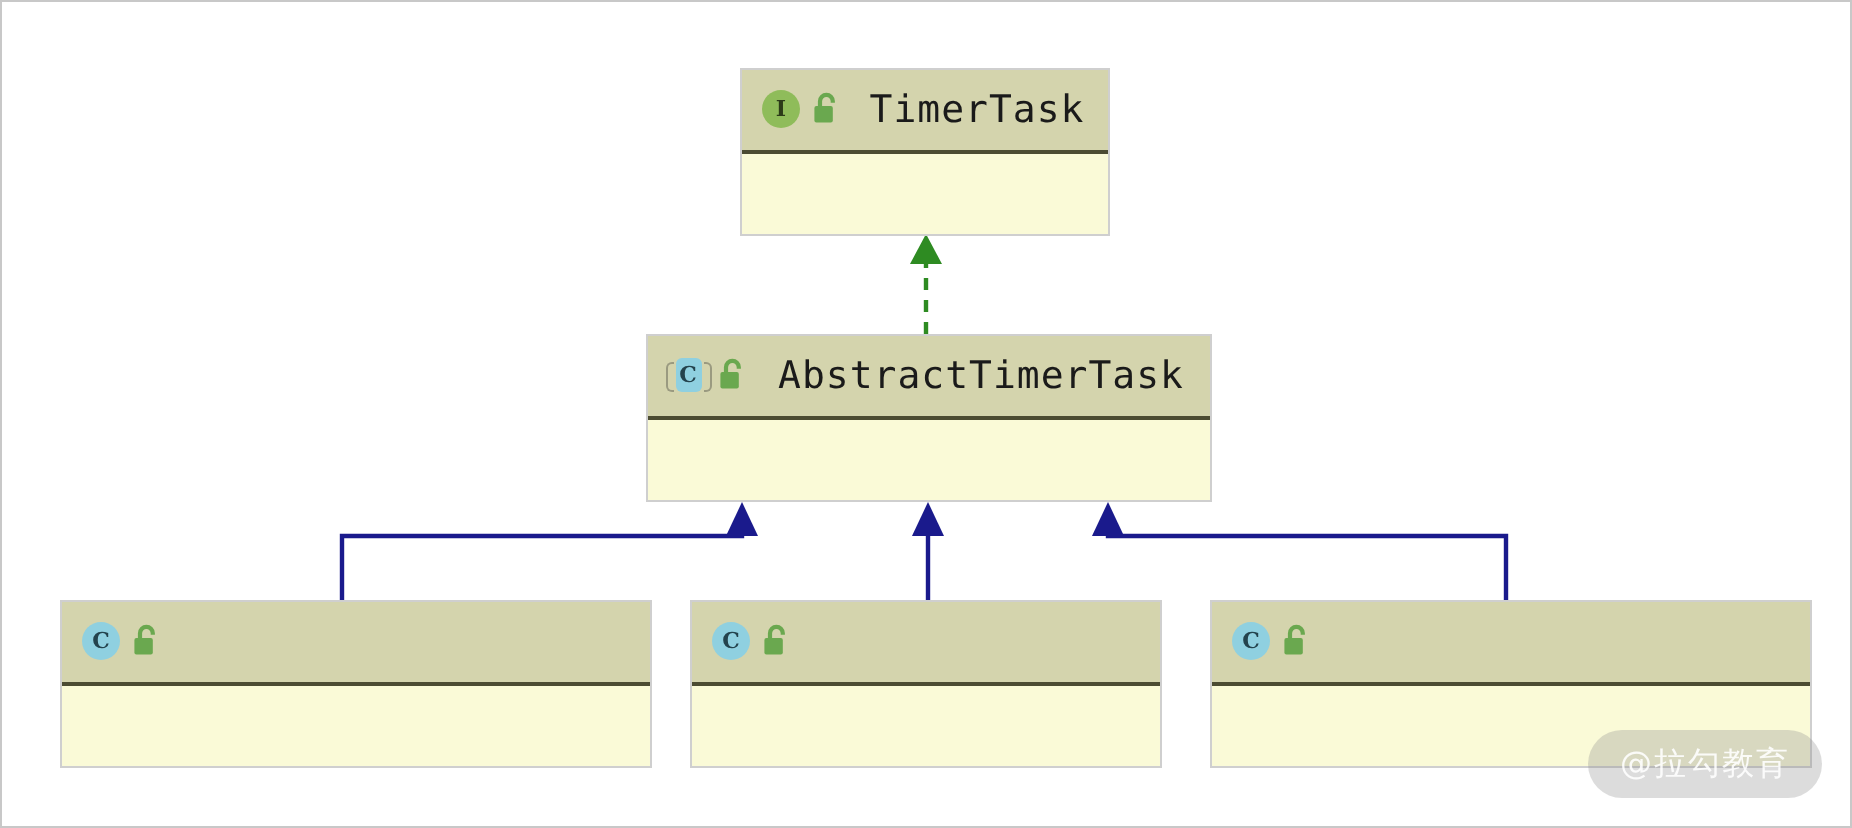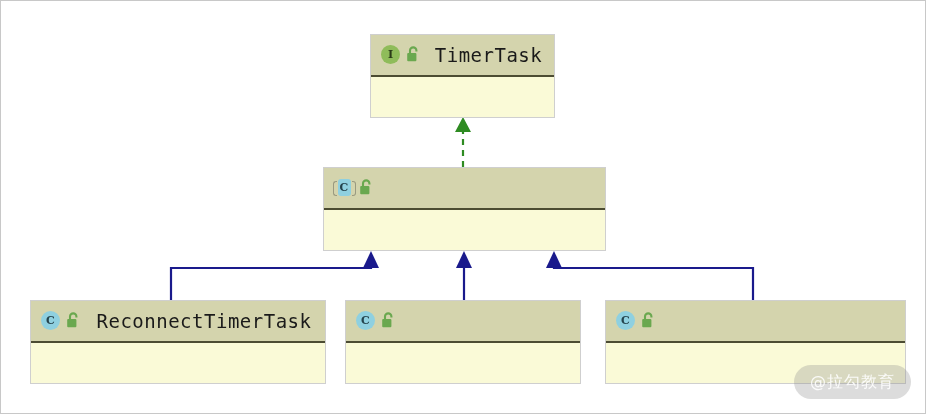--- a/index.html
+++ b/index.html
@@ -222,36 +222,36 @@
     <div class="uml-header">
       <span class="icon-slot">
         <span class="ico-abstract">C</span>
       </span>
       <span class="icon-lock">
         <svg viewBox="0 0 16 18" width="16" height="18">
           <path d="M5 7 V4.6 A3.2 3.2 0 0 1 11.4 4.6 V5.4" fill="none" stroke="#6aa84f" stroke-width="2.1"></path>
           <rect x="2.2" y="7" width="9.2" height="8.2" rx="1" fill="#6aa84f"></rect>
         </svg>
       </span>
+      <span class="uml-title">AbstractTimerTask</span>
     </div>
     <div class="uml-body" style="height:40px;"></div>
   </div>
 
   <div class="uml-node" id="node-reconnect-timer-task" style="left:29px; top:299px; width:296px; height:84px;">
     <div class="uml-header">
       <span class="icon-slot">
         <span class="ico-class">C</span>
       </span>
       <span class="icon-lock">
         <svg viewBox="0 0 16 18" width="16" height="18">
           <path d="M5 7 V4.6 A3.2 3.2 0 0 1 11.4 4.6 V5.4" fill="none" stroke="#6aa84f" stroke-width="2.1"></path>
           <rect x="2.2" y="7" width="9.2" height="8.2" rx="1" fill="#6aa84f"></rect>
         </svg>
       </span>
-      <span class="uml-title">ReconnectTimerTask</span>
     </div>
     <div class="uml-body" style="height:40px;"></div>
   </div>
 
   <div class="uml-node" id="node-close-timer-task" style="left:344px; top:299px; width:236px; height:84px;">
     <div class="uml-header">
       <span class="icon-slot">
         <span class="ico-class">C</span>
       </span>
       <span class="icon-lock">

